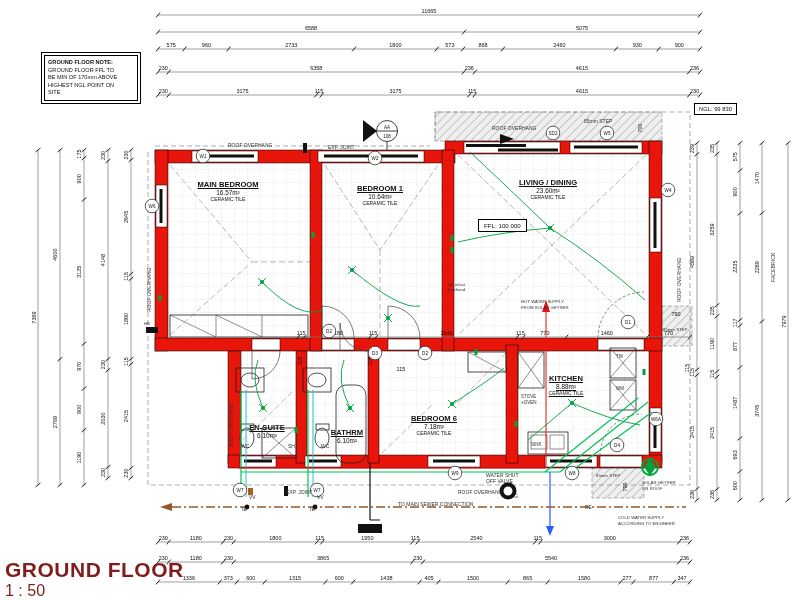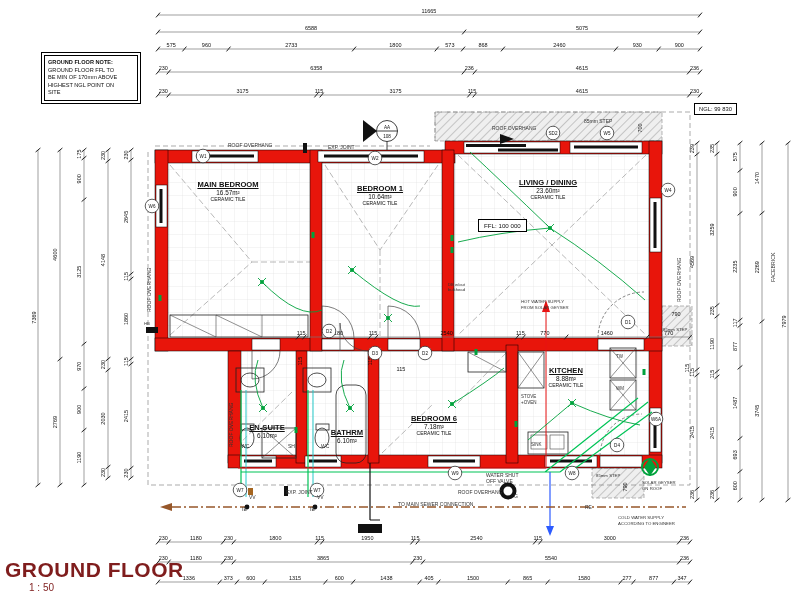--- a/index.html
+++ b/index.html
@@ -28,21 +28,21 @@
   .arcd{stroke:#555;stroke-width:0.7;fill:none;stroke-dasharray:3 2;}
   .notebox{position:absolute;left:44px;top:55px;width:86px;border:1px solid #000;
            outline:1px solid #000;outline-offset:2px;padding:3px 3px;background:#fff;
            font-size:5.6px;line-height:1.35;color:#111;}
   .nglbox{position:absolute;left:694px;top:103px;border:1px solid #000;background:#fff;
           font-size:5.8px;padding:2px 4px;color:#111;}
   .fflbox{position:absolute;left:478px;top:219px;border:1px solid #000;background:#fff;
           font-size:6.2px;padding:2px 5px;color:#111;}
   .titleblk{position:absolute;left:5px;top:558px;color:#7f1d1d;}
   .titleblk .t{font-size:21px;font-weight:bold;letter-spacing:0.5px;}
-  .titleblk .s{font-size:10px;margin-top:0px;margin-left:24px;}
+  .titleblk .s{font-size:16px;margin-top:0px;}
   .room{position:absolute;transform:translateX(-50%);text-align:center;color:#111;white-space:nowrap;}
   .room .rname{font-size:7.6px;font-weight:bold;text-decoration:underline;}
   .room .rarea{font-size:6.4px;}
   .room .rfin{font-size:5px;}
 </style>
 </head>
 <body>
 
 <div class="sheet">
 
@@ -691,19 +691,19 @@
       </div>
       <div class="room" style="left: 347px; top: 428px;">
         <div class="rname">BATHRM</div>
         <div class="rarea">6.10m²</div>
       </div>
       <div class="room" style="left: 434px; top: 414px;">
         <div class="rname">BEDROOM 6</div>
         <div class="rarea">7.18m²</div>
         <div class="rfin">CERAMIC TILE</div>
       </div>
-      <div class="room" style="left: 566px; top: 366px;">
+      <div class="room" style="left: 566px; top: 374px; text-decoration: underline;">
         <div class="rname">KITCHEN</div>
         <div class="rarea">8.88m²</div>
         <div class="rfin">CERAMIC TILE</div>
       </div>
     </div>
 </div>
 
 </body></html>

